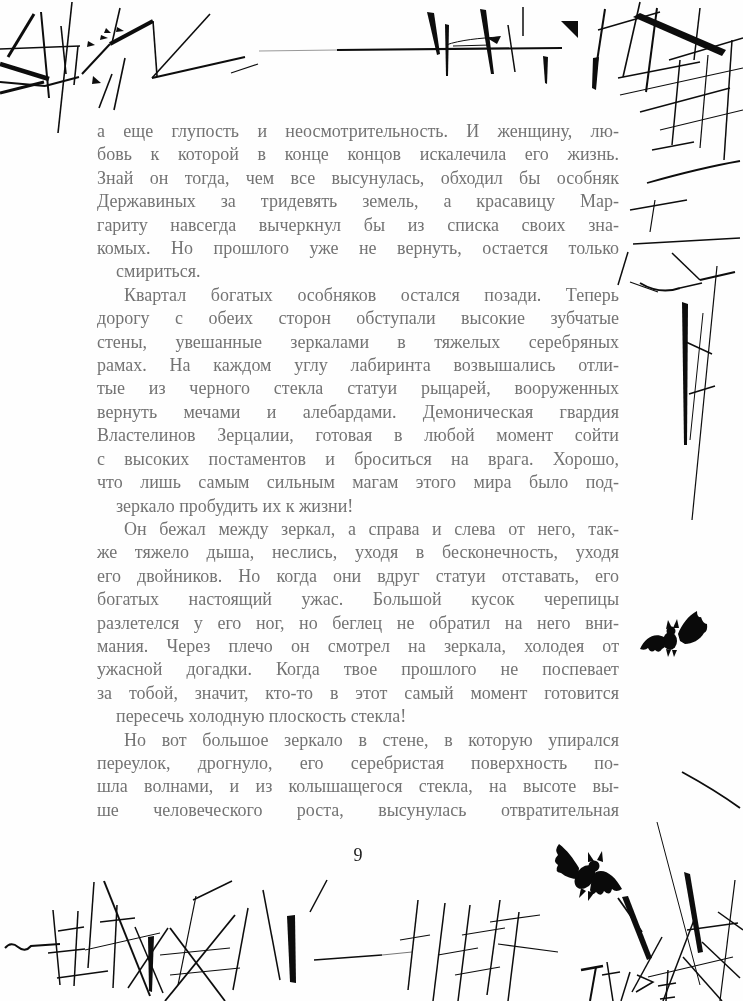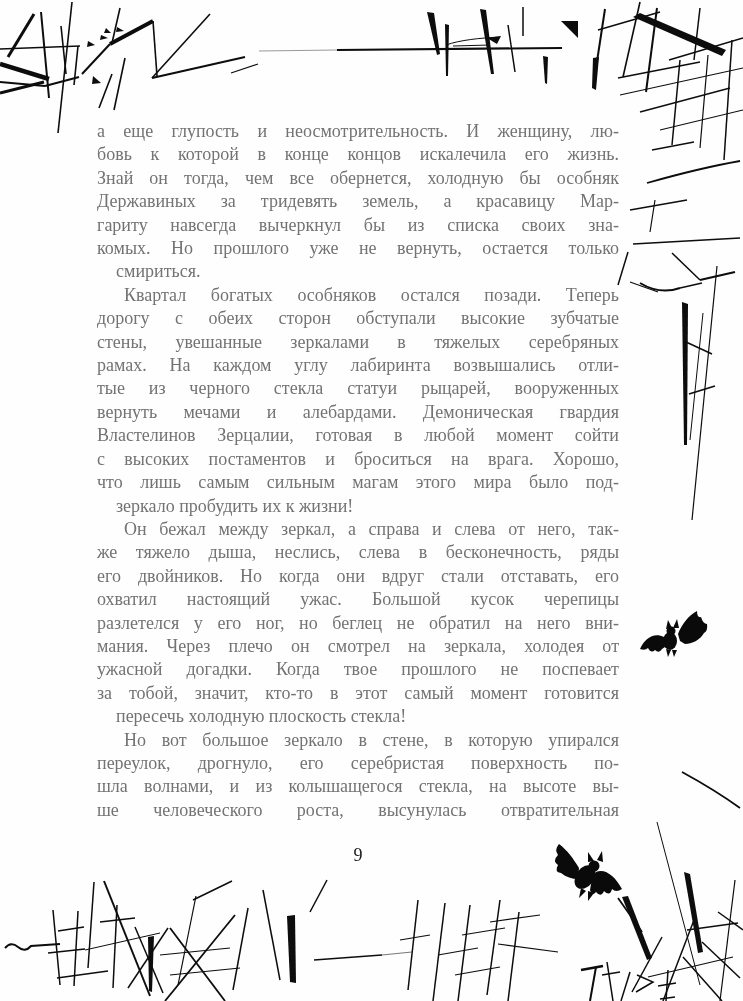--- a/index.html
+++ b/index.html
@@ -202,39 +202,39 @@
       <path d="M683,957 L722,1001" stroke-width="1.5"></path>
       <path d="M718,912 L743,930" stroke-width="1.5"></path>
       <path d="M735,880 L720,1001" stroke-width="1.2"></path>
     </g>
   </svg>
 
   <div class="text-column">
     <div>
         <div class="line">а еще глупость и неосмотрительность. И женщину, лю-</div>
         <div class="line">бовь к которой в конце концов искалечила его жизнь.</div>
-        <div class="line">Знай он тогда, чем все обернется, холодную бы особняк</div>
+        <div class="line">Знай он тогда, чем все высунулась, обходил бы особняк</div>
         <div class="line">Державиных за тридевять земель, а красавицу Мар-</div>
         <div class="line">гариту навсегда вычеркнул бы из списка своих зна-</div>
         <div class="line">комых. Но прошлого уже не вернуть, остается только</div>
         <div class="line last">смириться.</div>
         <div class="line indent">Квартал богатых особняков остался позади. Теперь</div>
         <div class="line">дорогу с обеих сторон обступали высокие зубчатые</div>
         <div class="line">стены, увешанные зеркалами в тяжелых серебряных</div>
         <div class="line">рамах. На каждом углу лабиринта возвышались отли-</div>
         <div class="line">тые из черного стекла статуи рыцарей, вооруженных</div>
         <div class="line">вернуть мечами и алебардами. Демоническая гвардия</div>
         <div class="line">Властелинов Зерцалии, готовая в любой момент сойти</div>
         <div class="line">с высоких постаментов и броситься на врага. Хорошо,</div>
         <div class="line">что лишь самым сильным магам этого мира было под-</div>
         <div class="line last">зеркало пробудить их к жизни!</div>
         <div class="line indent">Он бежал между зеркал, а справа и слева от него, так-</div>
-        <div class="line">же тяжело дыша, неслись, слева в бесконечность, ряды</div>
-        <div class="line">его двойников. Но когда они вдруг стали отставать, его</div>
-        <div class="line">охватил настоящий ужас. Большой кусок черепицы</div>
+        <div class="line">же тяжело дыша, неслись, уходя в бесконечность, уходя</div>
+        <div class="line">его двойников. Но когда они вдруг статуи отставать, его</div>
+        <div class="line">богатых настоящий ужас. Большой кусок черепицы</div>
         <div class="line">разлетелся у его ног, но беглец не обратил на него вни-</div>
         <div class="line">мания. Через плечо он смотрел на зеркала, холодея от</div>
         <div class="line">ужасной догадки. Когда твое прошлого не поспевает</div>
         <div class="line">за тобой, значит, кто-то в этот самый момент готовится</div>
         <div class="line last">пересечь холодную плоскость стекла!</div>
         <div class="line indent">Но вот большое зеркало в стене, в которую упирался</div>
         <div class="line">переулок, дрогнуло, его серебристая поверхность по-</div>
         <div class="line">шла волнами, и из колышащегося стекла, на высоте вы-</div>
         <div class="line">ше человеческого роста, высунулась отвратительная</div>
       </div>

